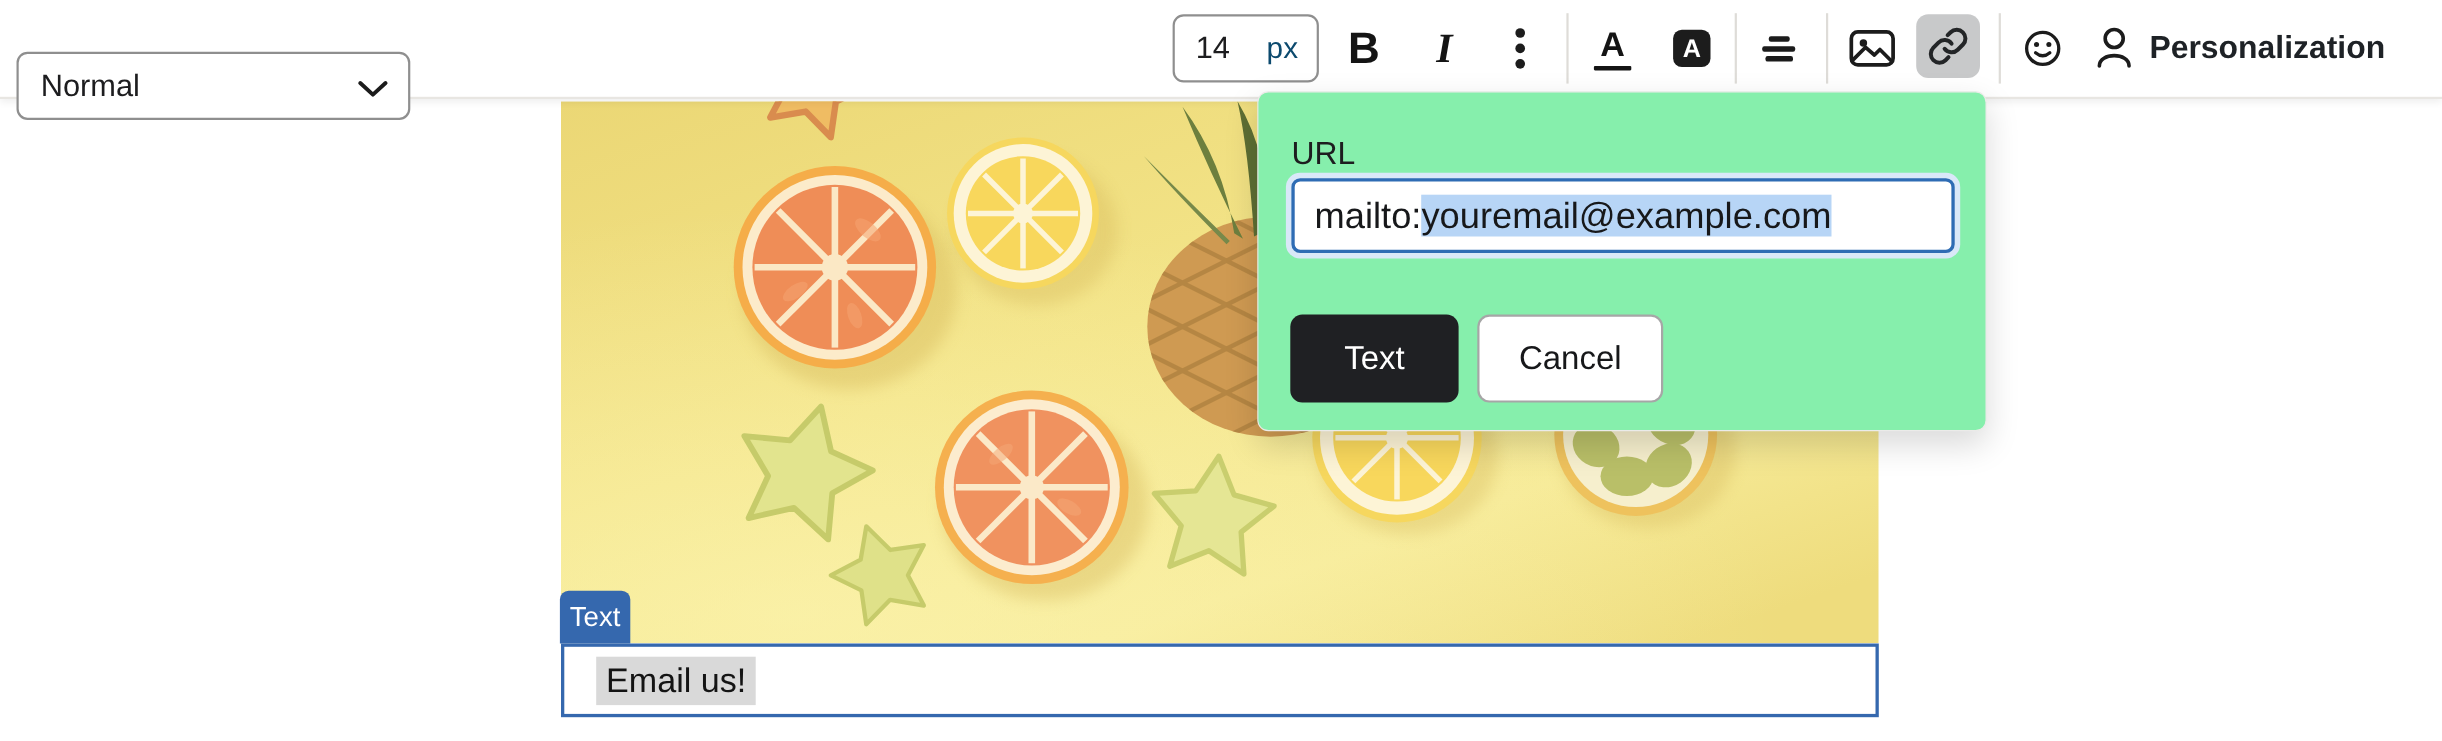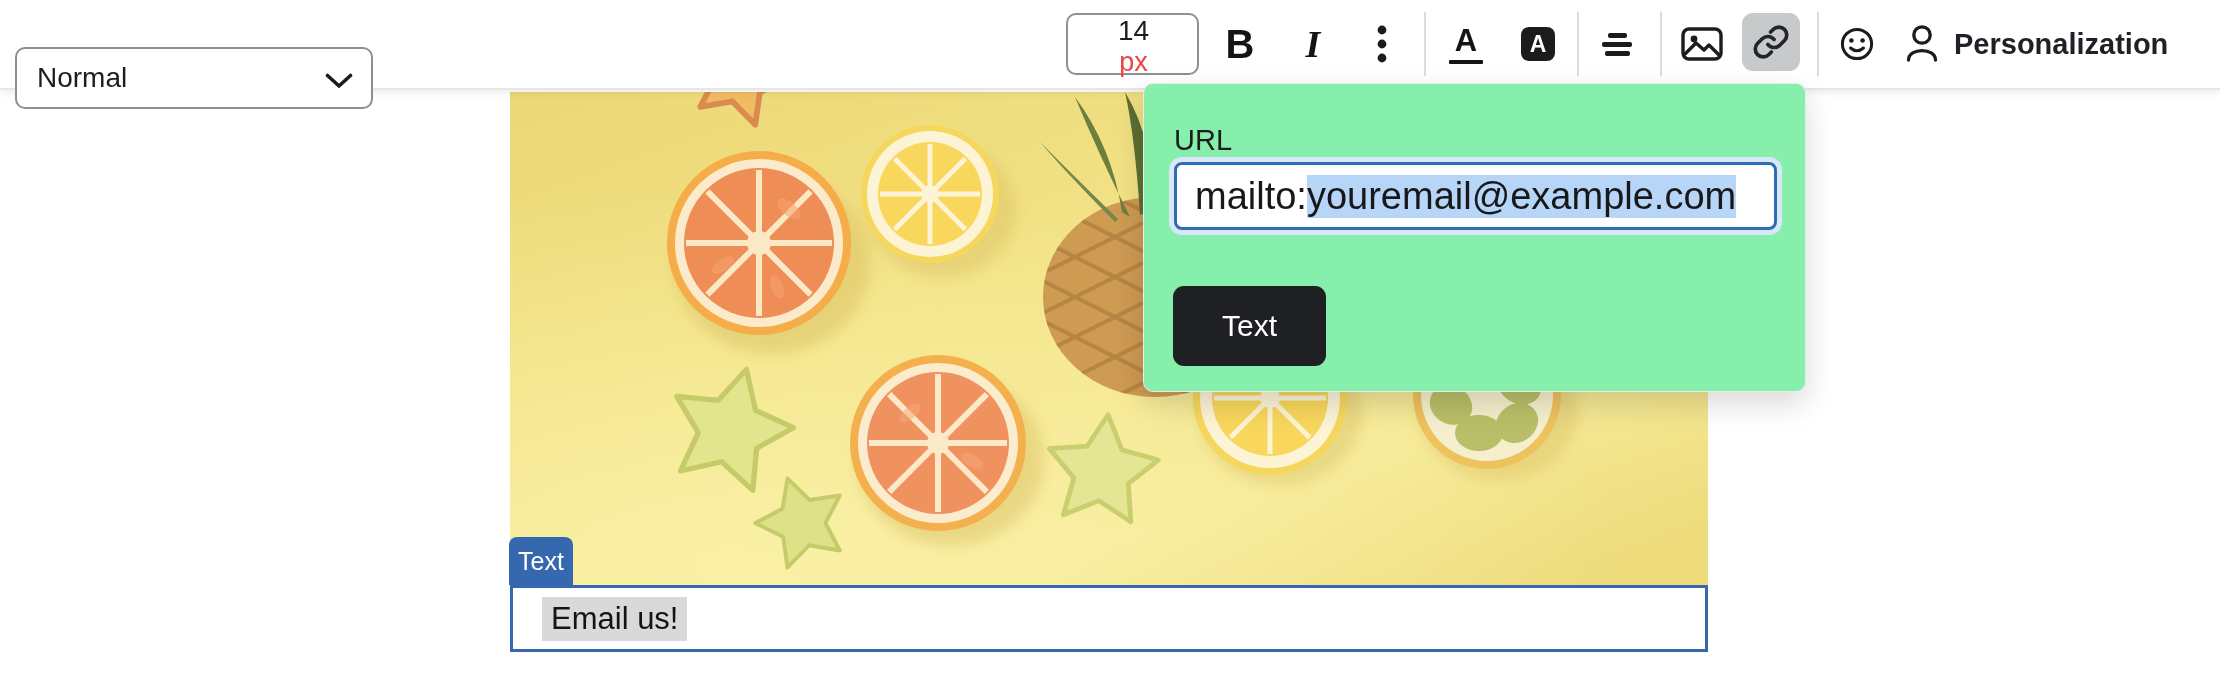--- a/index.html
+++ b/index.html
@@ -8,22 +8,22 @@
 
   
   .toolbar{position:absolute;left:0;top:0;width:2220px;height:88px;background:#fff;
            border-bottom:2px solid #e8e6e2;box-shadow:0 3px 7px rgba(0,0,0,.07);z-index:20;}
   .select{position:absolute;top:13px;height:62px;border:2px solid #8f8f8f;border-radius:10px;
           background:#fff;display:flex;align-items:center;box-sizing:border-box;
           padding:0 20px;font-size:28px;color:#1d1d1f;cursor:pointer;}
   .select .chev{position:absolute;right:18px;top:24px;}
   .sizebox{position:absolute;left:1066px;top:13px;width:133px;height:62px;border:2px solid #8f8f8f;
            border-radius:10px;background:#fff;box-sizing:border-box;display:flex;align-items:center;
-           justify-content:space-between;padding:0 17px 0 19px;font-size:28px;flex-direction:column;}
-  .sizebox .unit{color:#ef4444;font-size:27px;}
+           justify-content:space-between;padding:0 17px 0 19px;font-size:28px;}
+  .sizebox .unit{color:#0c4a6e;font-size:27px;}
   .tbtn{position:absolute;top:12px;height:64px;width:44px;display:flex;align-items:center;
         justify-content:center;cursor:pointer;background:transparent;border:none;padding:0;}
   .divider{position:absolute;top:12px;width:2px;height:64px;background:#dedcd8;}
   .bold-glyph{font-size:40px;font-weight:800;color:#141414;}
   .italic-glyph{font-family:"Liberation Serif",serif;font-style:italic;font-weight:600;
                 font-size:38px;color:#141414;}
   .fontcolor{display:flex;flex-direction:column;align-items:center;}
   .fontcolor .a{font-size:31px;font-weight:600;color:#141414;line-height:1;}
   .fontcolor .bar{width:34px;height:4px;background:#141414;margin-top:4px;border-radius:1px;}
   .bgcolor{width:34px;height:34px;background:#1c1c1c;border-radius:8px;display:flex;
@@ -48,21 +48,21 @@
               padding-left:29px;font-size:31px;color:#141414;z-index:2;cursor:text;}
   .text-block .sel{background:#d9d9d9;padding:4px 9px;}
 
   
   .popover{position:absolute;left:1143px;top:83px;width:663px;height:309px;background:#86efac;
            border:1px solid #ebebe9;border-radius:10px;box-shadow:0 12px 30px rgba(0,0,0,.15);
            box-sizing:border-box;z-index:30;}
   .url-label{position:absolute;left:30px;top:40px;font-size:29px;color:#1d1d1f;}
   .url-input{position:absolute;left:30px;top:78px;width:603px;height:68px;box-sizing:border-box;
              border:3px solid #2e6cb4;border-radius:8px;box-shadow:0 0 0 5px #d9e8f8;
-             display:flex;align-items:center;padding:0 18px;font-size:38px;color:#17181a;
+             display:flex;align-items:center;padding:0 18px;font-size:33px;color:#17181a;
              white-space:nowrap;overflow:hidden;cursor:text;background:#fff;}
   .url-input .selected{background:#b7d5f6;}
   .pop-btns{position:absolute;left:29px;top:202px;display:flex;gap:17px;}
   .btn-apply{width:153px;height:80px;background:#1f2023;color:#fff;border:none;border-radius:11px;
              font-size:30px;font-weight:500;font-family:"Liberation Sans",sans-serif;cursor:pointer;}
   .btn-cancel{width:169px;height:80px;background:#fff;color:#17181a;border:2px solid #a6a6a6;
               border-radius:11px;font-size:30px;font-family:"Liberation Sans",sans-serif;
               box-sizing:border-box;cursor:pointer;}
   svg{display:block;}
 </style>
@@ -332,16 +332,17 @@
   </div>
 
   <div class="popover">
     <div class="url-label">URL</div>
     <div class="url-input">
       <span>mailto:</span>
         <span class="selected">youremail@example.com</span>
     </div>
     <div class="pop-btns">
       <button class="btn-apply">Text</button>
+      <button class="btn-cancel">Cancel</button>
     </div>
   </div>
 
 </div>
 
 </body></html>

